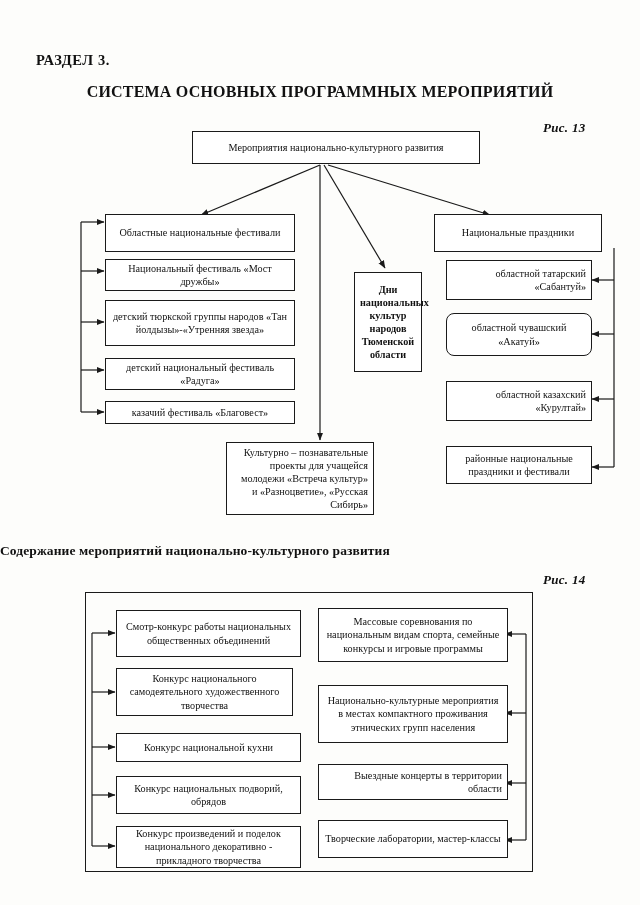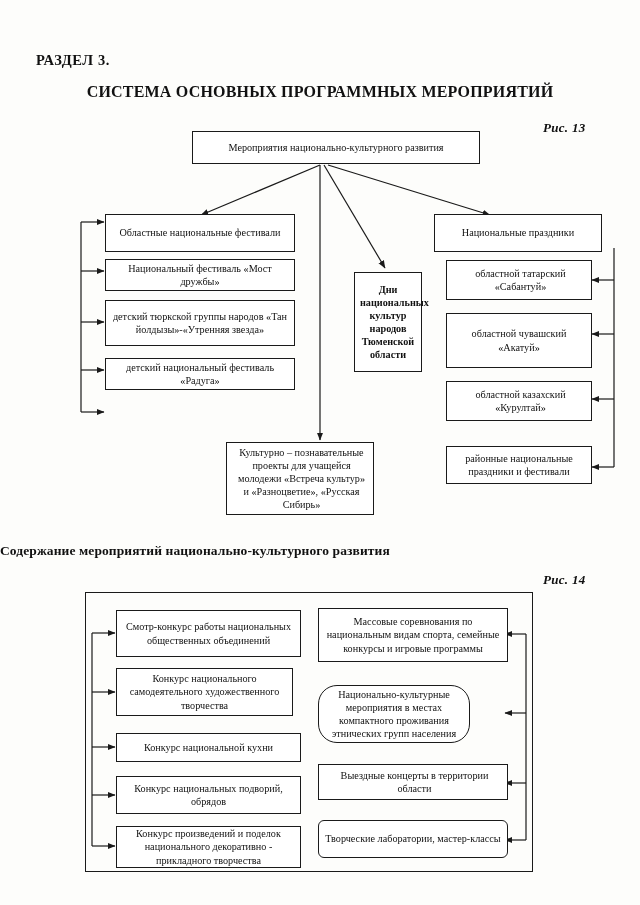--- a/index.html
+++ b/index.html
@@ -76,21 +76,21 @@
     display: flex;
     align-items: center;
     justify-content: center;
     text-align: center;
     font-size: 10.2px;
     line-height: 1.28;
     padding: 2px 5px;
   }
   .box.left-align {
     justify-content: flex-start;
-    text-align: center;
+    text-align: right;
     padding-left: 8px;
   }
   .box span { display: block; width: 100%; }
   .frame {
     position: absolute;
     box-sizing: border-box;
     border: 1.6px solid #1a1a1a;
     background: transparent;
   }
   
@@ -151,37 +151,40 @@
 
   <div class="box" style="left:105px; top:259px; width:190px; height:32px;">
     <span>Национальный фестиваль «Мост дружбы»</span>
   </div>
   <div class="box" style="left:105px; top:300px; width:190px; height:46px;">
     <span>детский тюркской группы народов «Тан йолдызы»-«Утренняя звезда»</span>
   </div>
   <div class="box" style="left:105px; top:358px; width:190px; height:32px;">
     <span>детский национальный фестиваль «Радуга»</span>
   </div>
+  <div class="box" style="left:105px; top:401px; width:190px; height:23px;">
+    <span>казачий фестиваль «Благовест»</span>
+  </div>
 
   <div class="box" style="left:354px; top:272px; width:68px; height:100px;font-weight:bold;">
     <span>Дни национальных культур народов Тюменской области</span>
   </div>
 
   <div class="box left-align" style="left:226px; top:442px; width:148px; height:73px;">
     <span>Культурно – познавательные проекты для учащейся молодежи «Встреча культур» и «Разноцветие», «Русская Сибирь»</span>
   </div>
 
   <div class="box" style="left:434px; top:214px; width:168px; height:38px;">
     <span>Национальные праздники</span>
   </div>
 
   <div class="box left-align" style="left:446px; top:260px; width:146px; height:40px;">
     <span>областной татарский «Сабантуй»</span>
   </div>
-  <div class="box" style="left:446px; top:313px; width:146px; height:55px;">
+  <div class="box" style="left:446px; top:313px; width:146px; height:43px;border-radius:8px;">
     <span>областной чувашский «Акатуй»</span>
   </div>
   <div class="box left-align" style="left:446px; top:381px; width:146px; height:40px;">
     <span>областной казахский «Курултай»</span>
   </div>
   <div class="box" style="left:446px; top:446px; width:146px; height:38px;">
     <span>районные национальные праздники и фестивали</span>
   </div>
 
   <div class="subsection-title">Содержание мероприятий национально-культурного развития</div>
@@ -219,23 +222,23 @@
   <div class="box" style="left:116px; top:776px; width:185px; height:38px;">
     <span>Конкурс национальных подворий, обрядов</span>
   </div>
   <div class="box" style="left:116px; top:826px; width:185px; height:42px;">
     <span>Конкурс произведений и поделок национального декоративно - прикладного творчества</span>
   </div>
 
   <div class="box" style="left:318px; top:608px; width:190px; height:54px;">
     <span>Массовые соревнования по национальным видам спорта, семейные конкурсы и игровые программы</span>
   </div>
-  <div class="box" style="left:318px; top:685px; width:152px; height:58px;border-radius:19px;">
+  <div class="box" style="left:318px; top:685px; width:190px; height:58px;">
     <span>Национально-культурные мероприятия в местах компактного проживания этнических групп населения</span>
   </div>
   <div class="box left-align" style="left:318px; top:764px; width:190px; height:36px;">
     <span>Выездные концерты в территории области</span>
   </div>
-  <div class="box" style="left:318px; top:820px; width:190px; height:38px;border-radius:6px;">
+  <div class="box" style="left:318px; top:820px; width:190px; height:38px;">
     <span>Творческие лаборатории, мастер-классы</span>
   </div>
 
 </div>
 
 </body></html>

